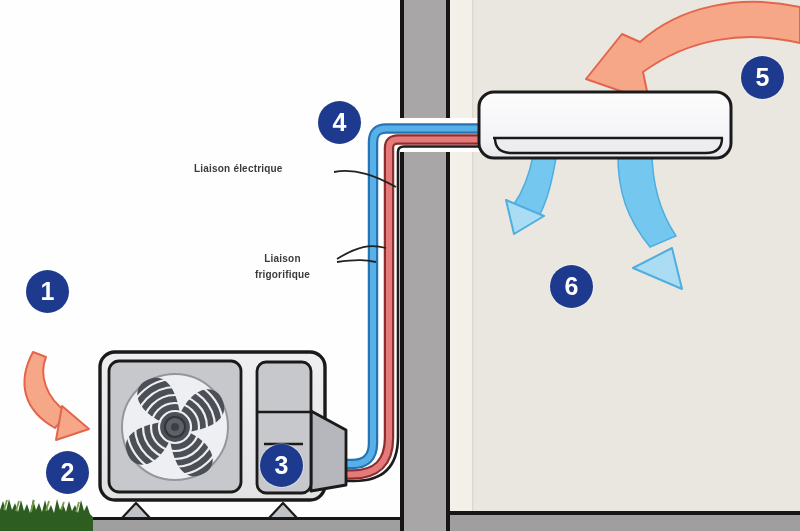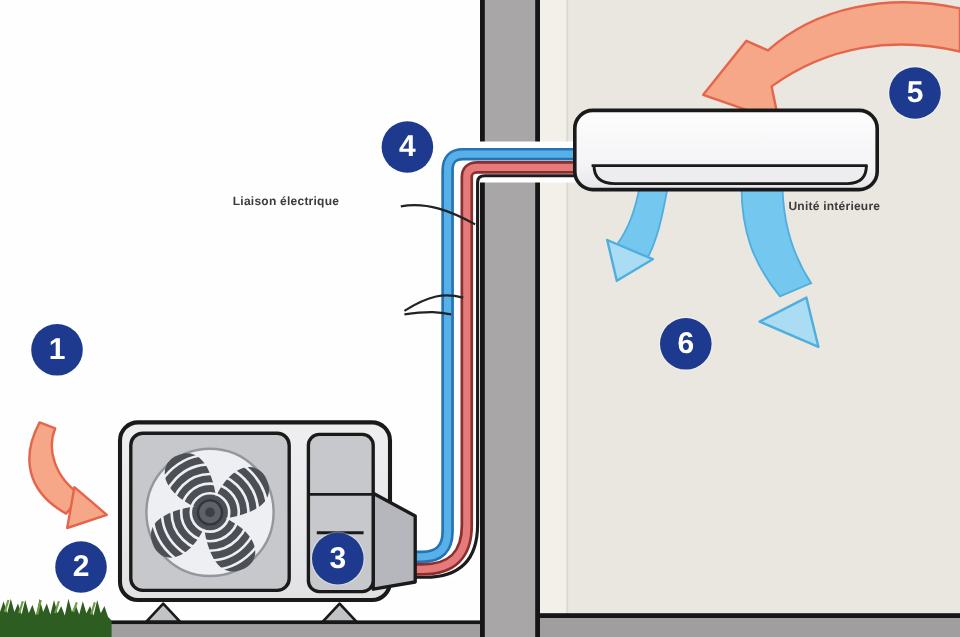--- a/index.html
+++ b/index.html
@@ -124,16 +124,19 @@
     <path d="M337,262 C358,259 366,260 376,262" fill="none" stroke="#222222" stroke-width="1.8"></path>
   </svg>
 
   <div class="badge" style="left:26px;top:270px;">1</div>
   <div class="badge" style="left:46px;top:451px;">2</div>
   <div class="badge" style="left:260px;top:444px;">3</div>
   <div class="badge" style="left:318px;top:101px;">4</div>
   <div class="badge" style="left:741px;top:56px;">5</div>
   <div class="badge" style="left:550px;top:265px;">6</div>
 
-  <div class="lbl" style="left:657px;top:167px;">Unité intérieure</div>
   <div class="lbl" style="left:194px;top:163px;">Liaison électrique</div>
+  <div class="lbl center" style="left:230px;top:251px;width:105px;">
+    <span>Liaison</span><br>
+    <span>frigorifique</span>
+  </div>
 
 </div>
 
 </body></html>

